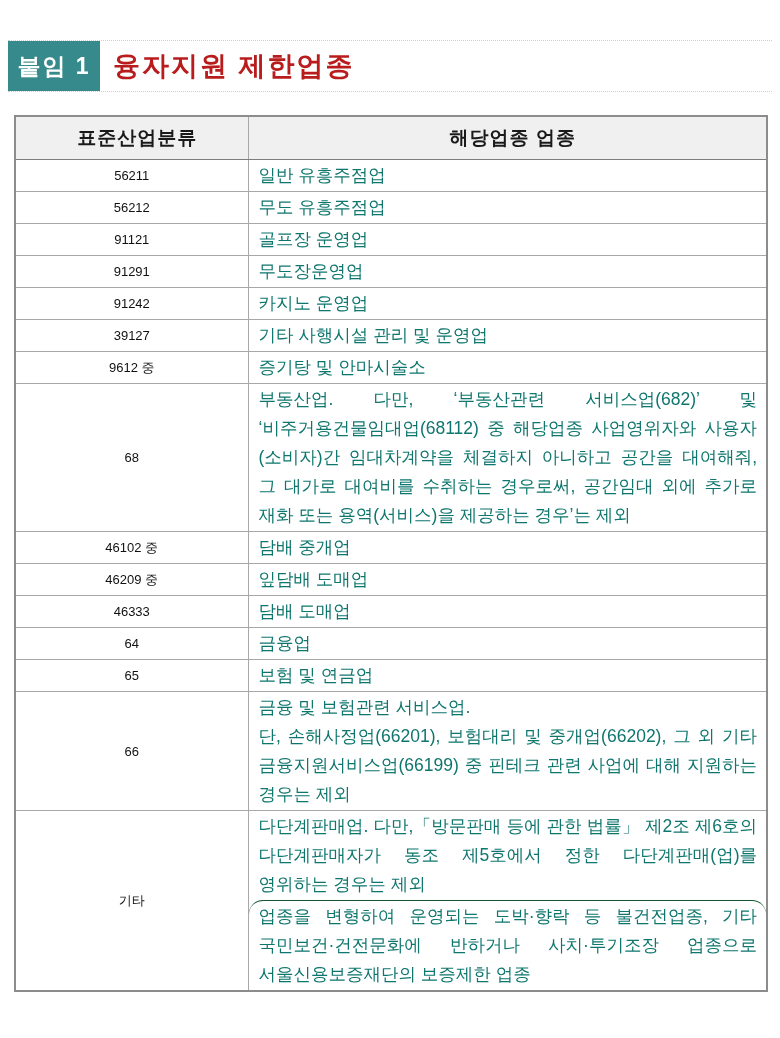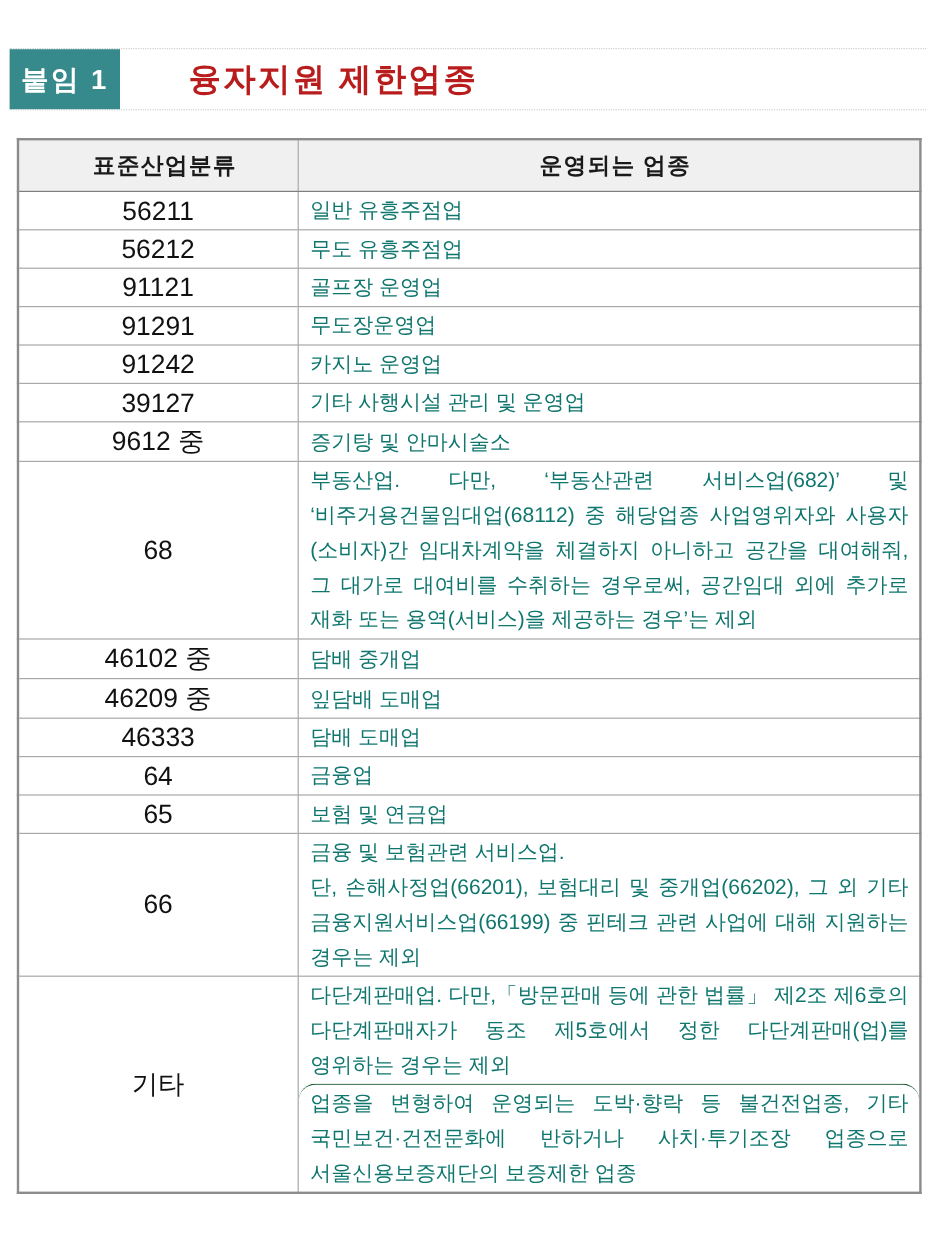--- a/index.html
+++ b/index.html
@@ -22,21 +22,20 @@
   }
   
   .header-band {
     margin: 40px 8px 0 8px;
     height: 50px;
     border-top: 1px dotted #cfcfcf;
     border-bottom: 1px dotted #cfcfcf;
     display: flex;
     align-items: stretch;
     background: #ffffff;
-    gap: 44px;
   }
   .badge {
     width: 92px;
     flex: 0 0 92px;
     color: #ffffff;
     display: flex;
     align-items: center;
     justify-content: center;
     font-size: 23px;
     font-weight: bold;
@@ -70,21 +69,21 @@
     font-weight: bold;
     text-align: center;
     letter-spacing: 1px;
     border-bottom: 1px solid #7d7d7d;
     padding-left: 12px;
   }
   .col-code  { width: 233px; }
   .col-desc  { width: 519px; }
   .code-cell {
     text-align: center;
-    font-size: 22px;
+    font-size: 13px;
     padding: 1px 2px;
     color: #111111;
   }
   .industry-cell {
     padding: 0;
     font-size: 17.5px;
     color: #0f766e;
   }
   .industry-text {
     padding: 1px 9px 1px 10px;
@@ -111,21 +110,21 @@
   </div>
 
   <table class="restrict-table">
     <colgroup>
       <col class="col-code">
       <col class="col-desc">
     </colgroup>
     <thead>
       <tr>
         <th>표준산업분류</th>
-        <th>운영되는 업종</th>
+        <th>해당업종 업종</th>
       </tr>
     </thead>
     <tbody id="table-body">
         <tr>
           <td class="code-cell">56211</td>
           <td class="industry-cell">
             <div class="industry-text">일반 유흥주점업</div>
           </td>
         </tr>
         <tr>

